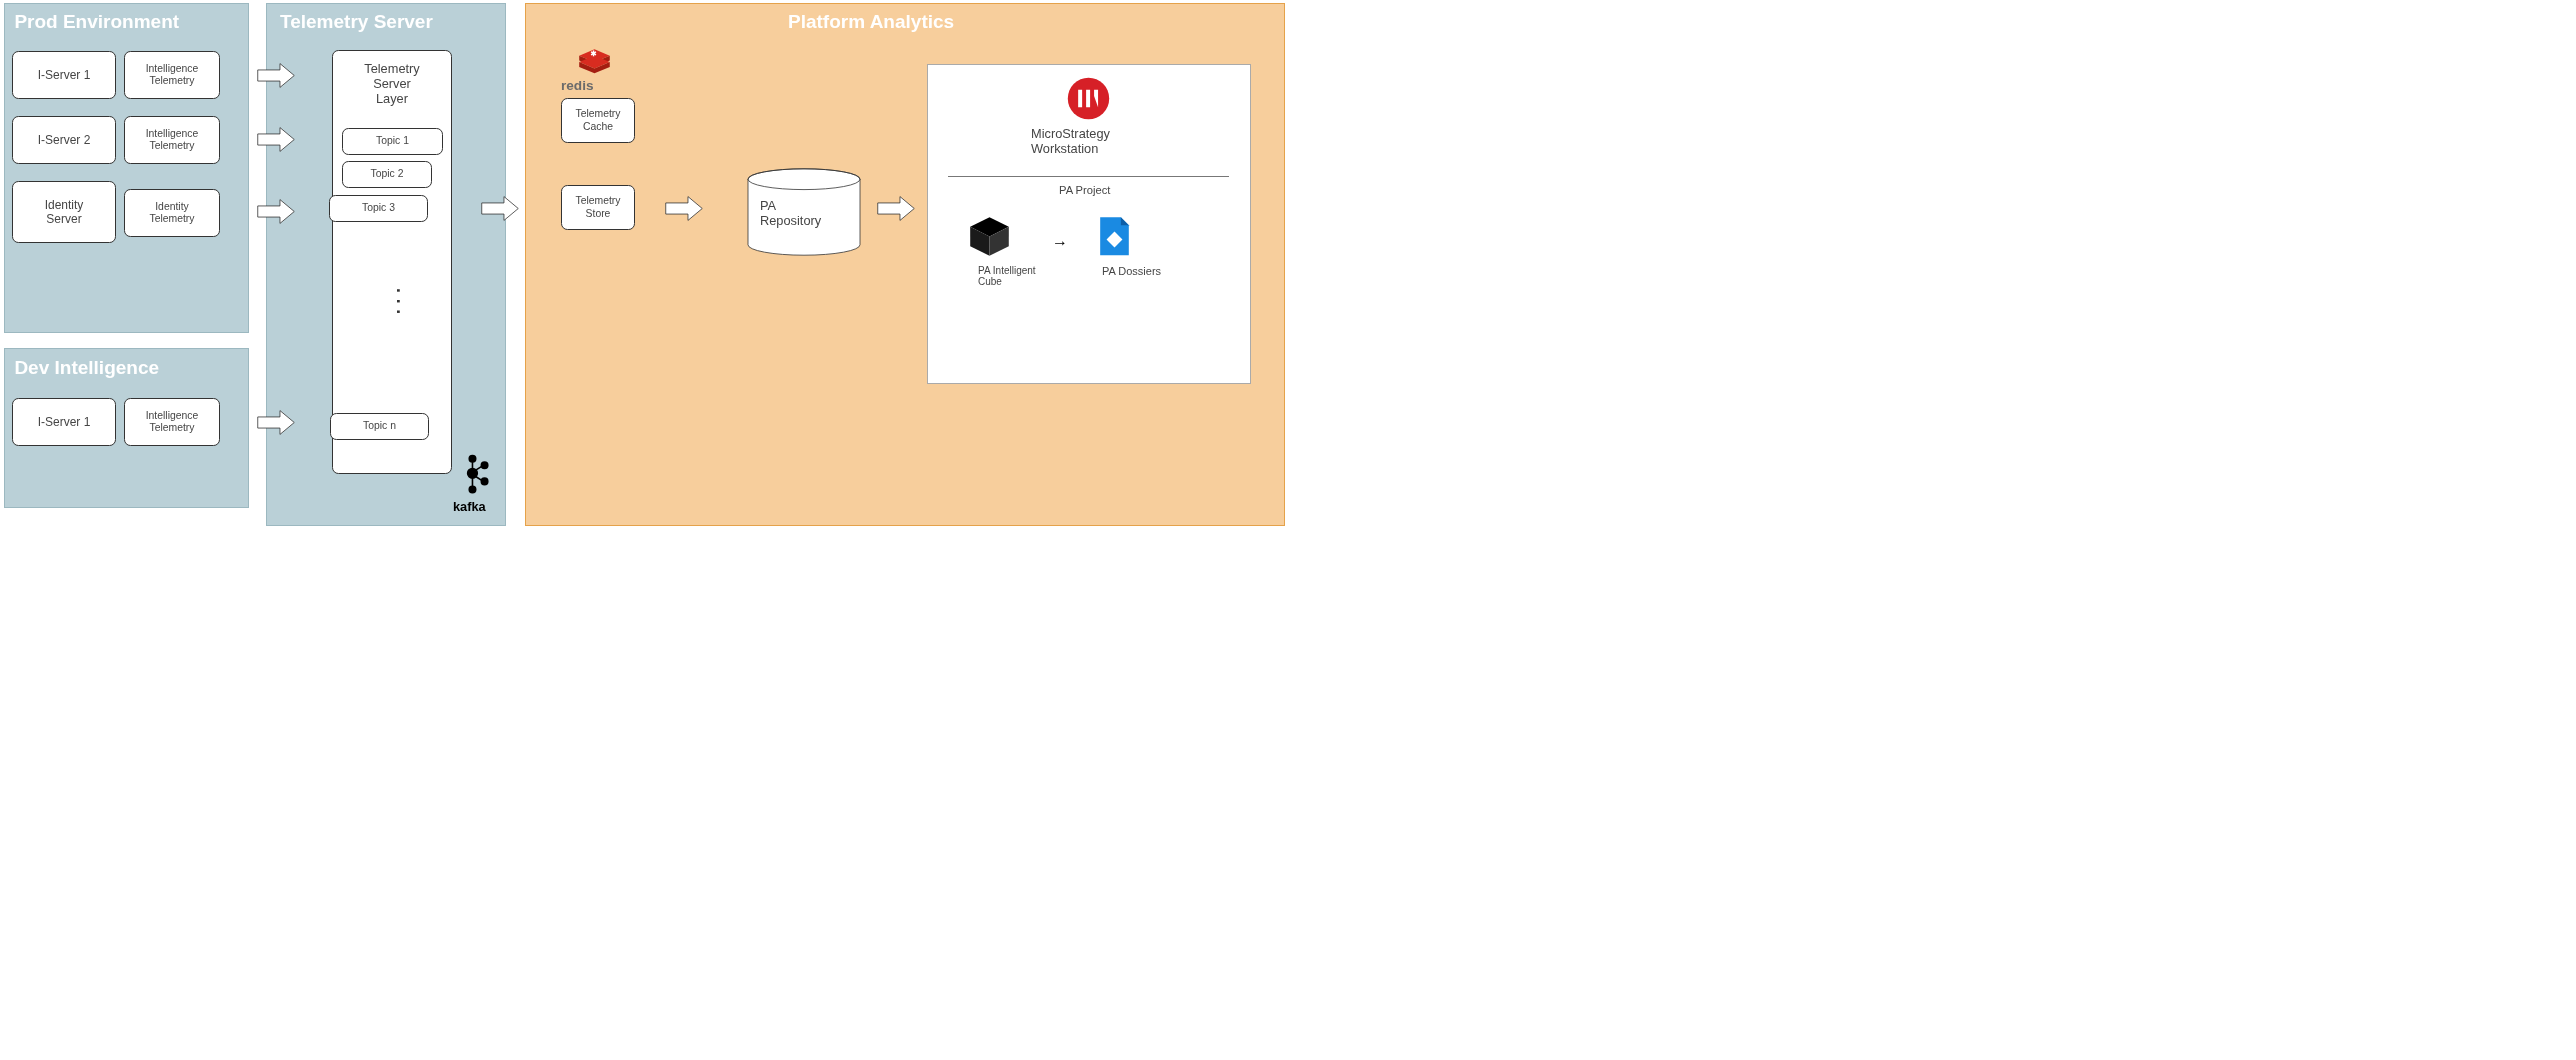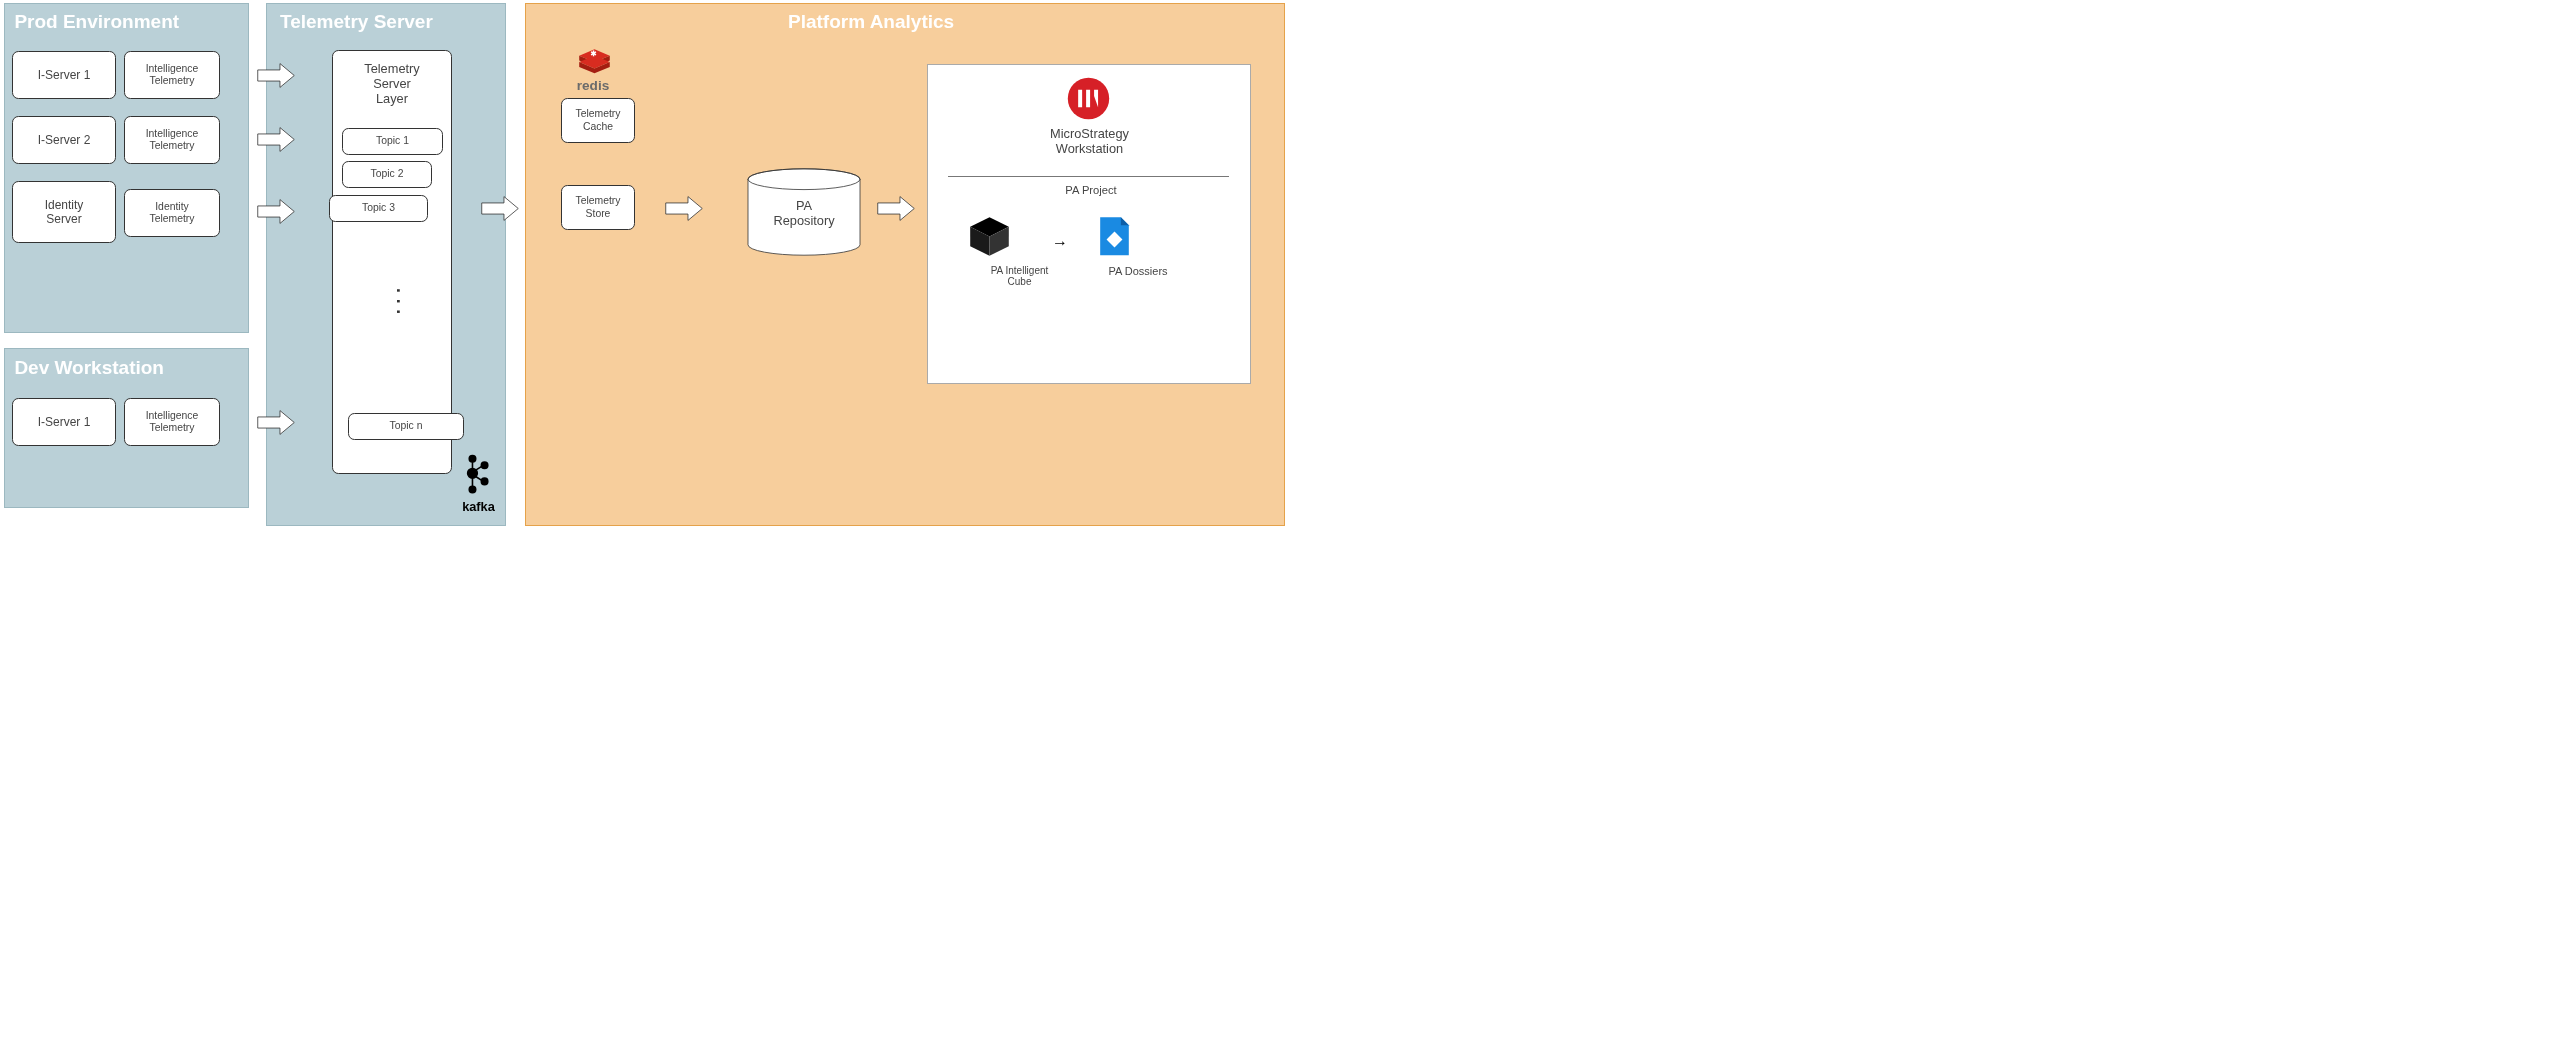--- a/index.html
+++ b/index.html
@@ -6,21 +6,21 @@
 body{font-family:Arial,Helvetica,sans-serif;background:#fff;color:#454545}
 .canvas{position:relative;width:1288px;height:530px;transform-origin:top left}
 .panel-blue{position:absolute;background:#BAD0D7;border:0.8px solid #9cb8c0}
 .panel-orange{position:absolute;background:#F7CE9C;border:0.8px solid #e5a24a}
 .title{position:absolute;font-size:19px;font-weight:bold;color:#fff;white-space:nowrap}
 .node{position:absolute;background:#fff;border:0.8px solid #333;border-radius:6.4px;display:flex;align-items:center;justify-content:center;text-align:center;font-size:12px;line-height:1.2;padding:3.2px 4.8px}
 .node.small{font-size:10.4px}
 .ellipsis{position:absolute;font-size:17.6px;font-weight:bold;letter-spacing:4.8px;writing-mode:vertical-rl;color:#333}
 .arrow{position:absolute;width:40px;height:27px}
 .arrow svg{width:100%;height:100%;display:block}
-.icon-label{position:absolute;font-size:11.2px;text-align:center;color:#454545}
+.icon-label{position:absolute;font-size:11.2px;color:#454545}
 .divider{position:absolute;border-top:0.8px solid #777}
 .mini-arrow{position:absolute;font-size:16px;color:#000}
 </style>
 </head>
 <body>
 
 <div class="canvas">
 
 <div class="panel-blue" style="left:4px;top:3.2px;width:245px;height:330px"></div>
 <div class="title" style="left:14.4px;top:11.2px">Prod Environment</div>
@@ -32,39 +32,39 @@
 <div class="node" style="left:12px;top:116px;width:104px;height:48px">I-Server 2</div>
 <div class="node small" style="left:124px;top:116px;width:96px;height:48px;white-space:pre-line">Intelligence
 Telemetry</div>
 
 <div class="node" style="left:12px;top:181px;width:104px;height:62px;white-space:pre-line">Identity
 Server</div>
 <div class="node small" style="left:124px;top:189px;width:96px;height:48px;white-space:pre-line">Identity
 Telemetry</div>
 
 <div class="panel-blue" style="left:4px;top:348px;width:245px;height:160px"></div>
-<div class="title" style="left:14.4px;top:357px">Dev Workstation</div>
+<div class="title" style="left:14.4px;top:357px">Dev Intelligence</div>
 
 <div class="node" style="left:12px;top:398px;width:104px;height:48px">I-Server 1</div>
 <div class="node small" style="left:124px;top:398px;width:96px;height:48px;white-space:pre-line">Intelligence
 Telemetry</div>
 
 <div class="panel-blue" style="left:266px;top:3.2px;width:240px;height:523px"></div>
 <div class="title" style="left:280px;top:11.2px">Telemetry Server</div>
 
 <div class="node" style="left:332px;top:50px;width:120px;height:424px;align-items:flex-start">
   <div style="white-space:pre-line;text-align:center;margin-top:6.4px;font-size:12.8px">Telemetry
 Server
 Layer</div>
 </div>
 <div class="node small" style="left:342px;top:128px;width:101px;height:27px">Topic 1</div>
 <div class="node small" style="left:342px;top:161px;width:90px;height:27px">Topic 2</div>
 <div class="node small" style="left:329px;top:195px;width:99px;height:27px">Topic 3</div>
 <div class="ellipsis" style="left:387px;top:288px">···</div>
-<div class="node small" style="left:348px;top:413px;width:116px;height:27px">Topic n</div>
+<div class="node small" style="left:330px;top:413px;width:99px;height:27px">Topic n</div>
 
 <div style="position:absolute;left:462px;top:454px;width:29px;height:43px">
 <svg viewBox="0 0 36 54">
         <g fill="none" stroke="#000" stroke-width="2">
 <circle cx="13" cy="6" r="4" fill="#000"></circle>
           <circle cx="13" cy="24" r="6" fill="#000"></circle>
           <circle cx="13" cy="44" r="4" fill="#000"></circle>
 <circle cx="28" cy="14" r="4" fill="#000"></circle>
           <circle cx="28" cy="34" r="4" fill="#000"></circle>
 <line x1="13" y1="10" x2="13" y2="18"></line>

